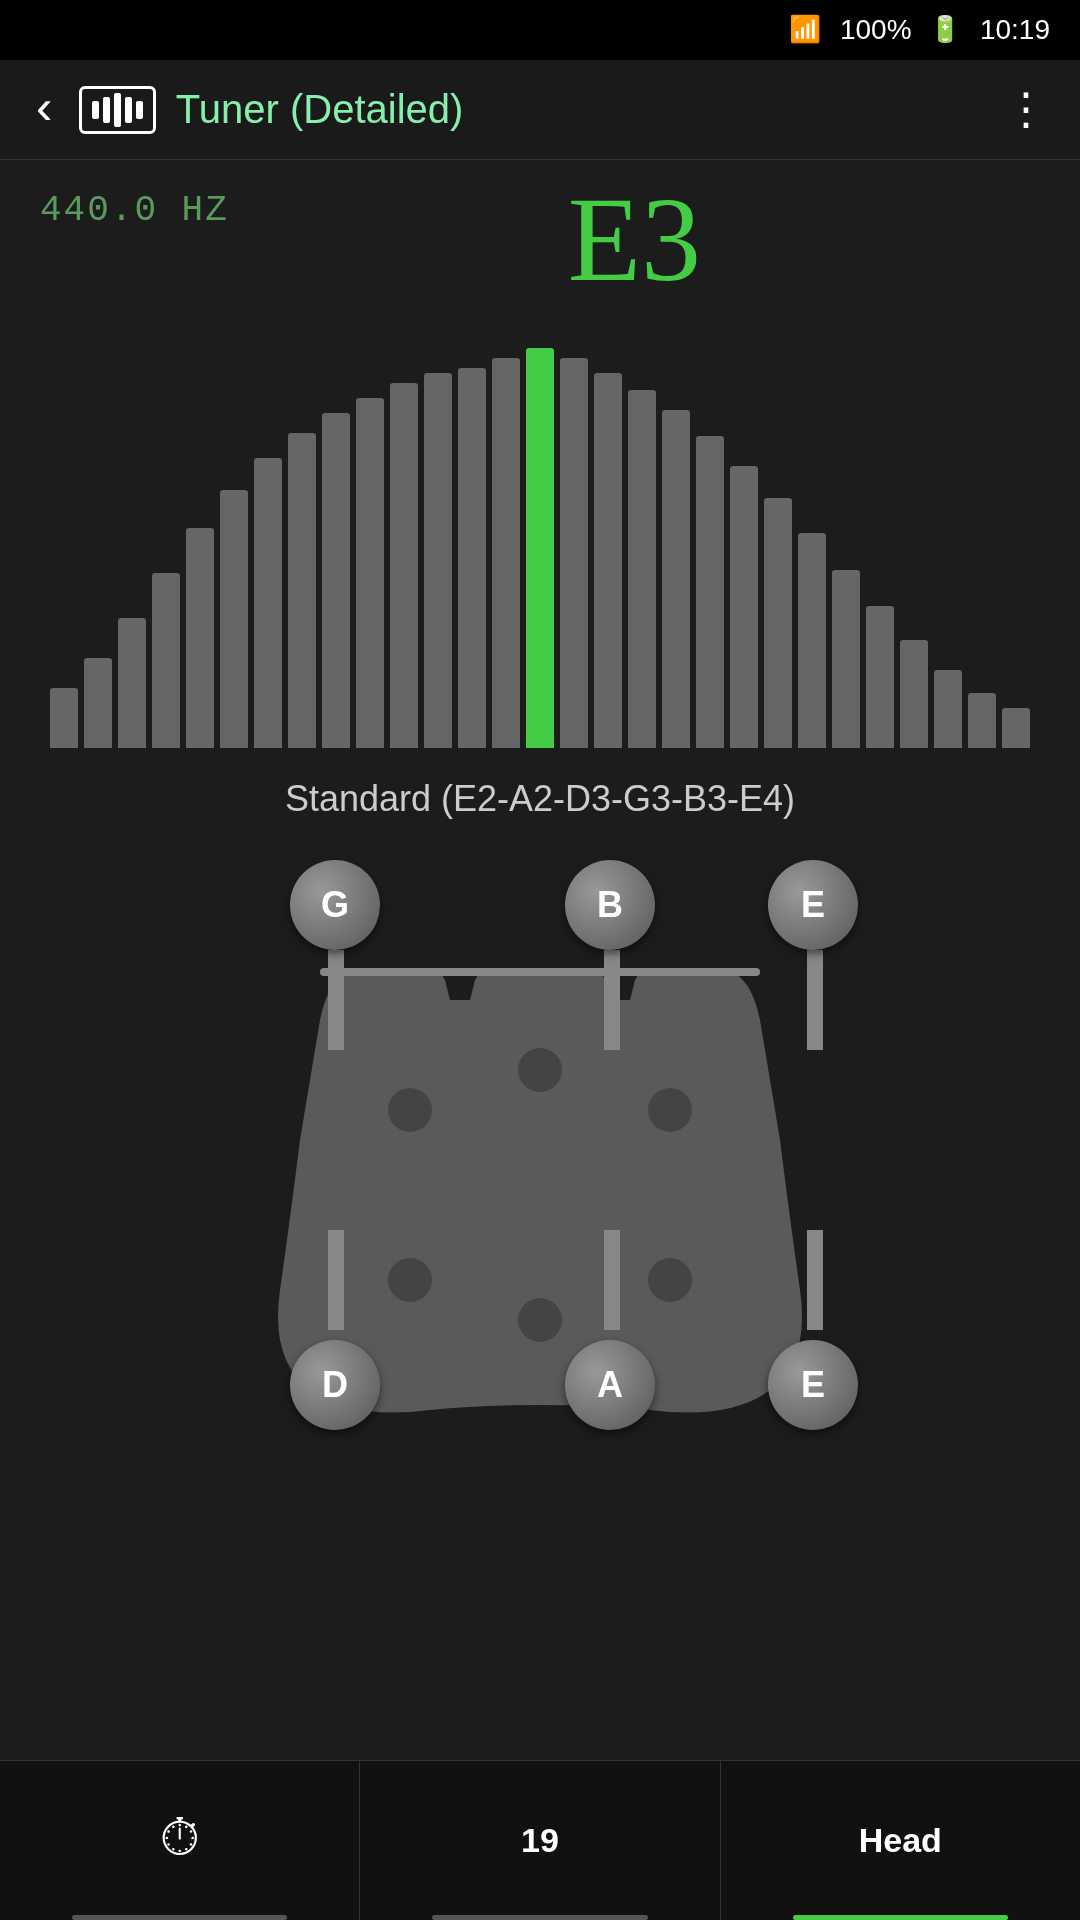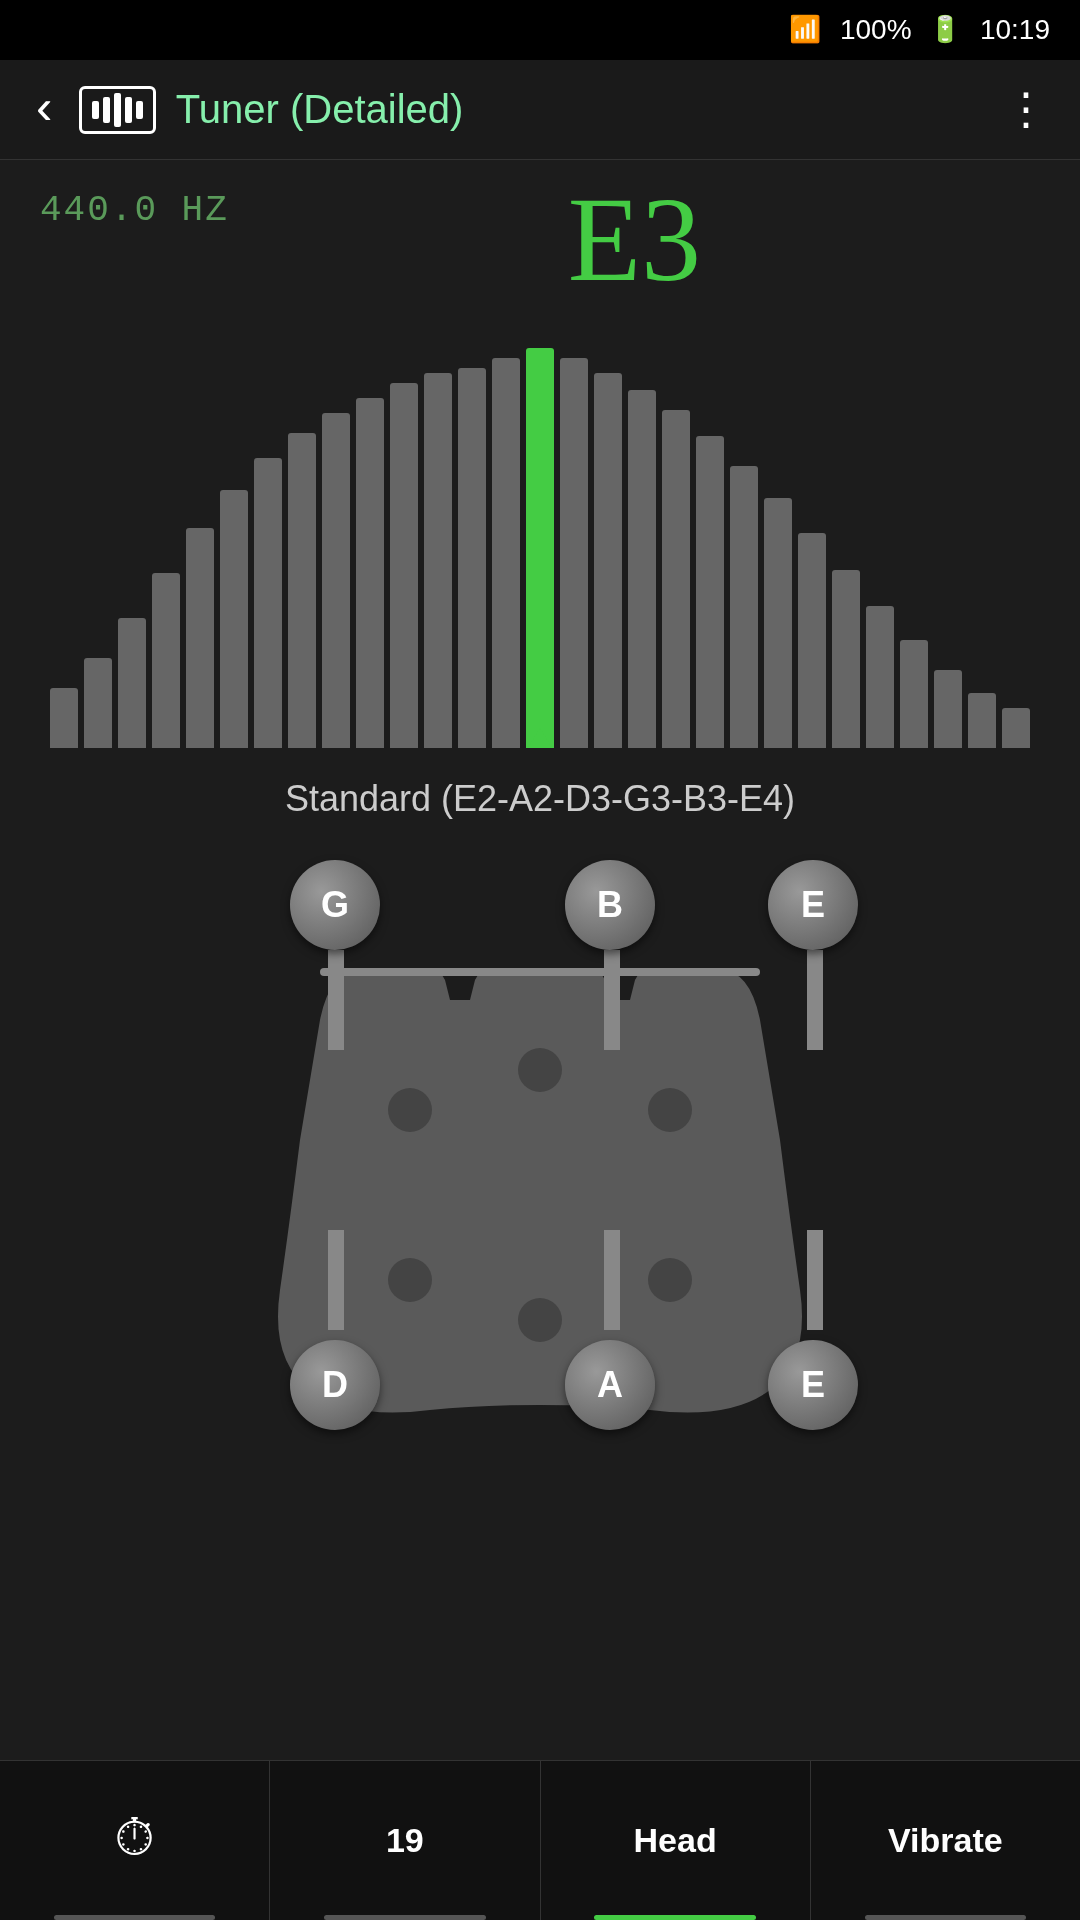--- a/index.html
+++ b/index.html
@@ -359,17 +359,13 @@
     <div class="tab-indicator inactive"></div>
   </div>
   <div class="tab-item">
     <span class="tab-label">19</span>
     <div class="tab-indicator inactive"></div>
   </div>
   <div class="tab-item">
     <span class="tab-label">Head</span>
     <div class="tab-indicator active"></div>
   </div>
-  <div class="tab-item">
-    <span class="tab-label">Vibrate</span>
-    <div class="tab-indicator inactive"></div>
-  </div>
 </div>
 
 </body></html>

